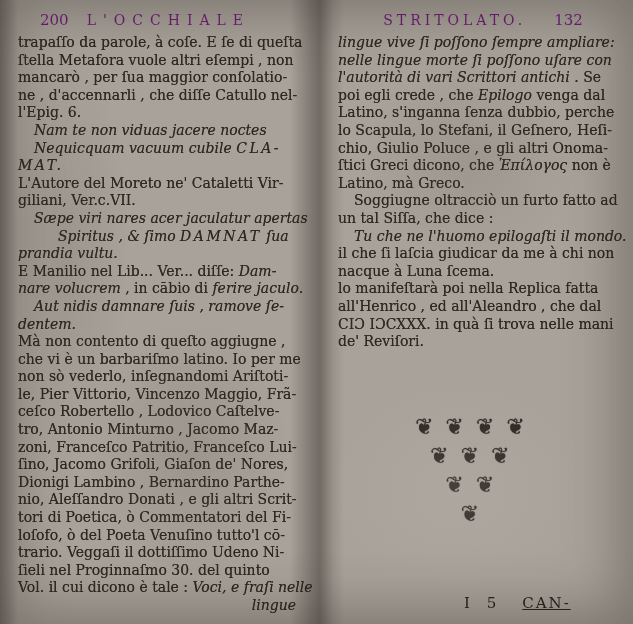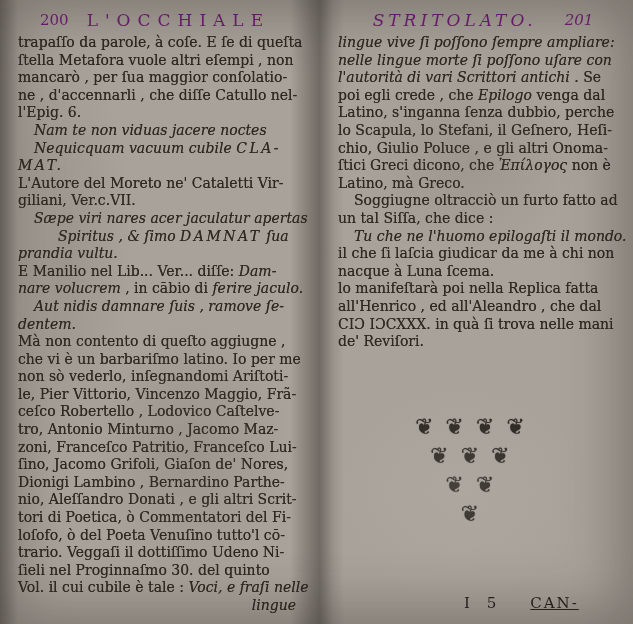--- a/index.html
+++ b/index.html
@@ -27,41 +27,41 @@
   .b1{left:90px;top:320px;width:200px;height:260px;background:radial-gradient(closest-side,rgba(85,80,72,.16),rgba(85,80,72,0));}
   .b2{left:360px;top:60px;width:220px;height:200px;background:radial-gradient(closest-side,rgba(85,80,72,.14),rgba(85,80,72,0));}
   .b3{left:330px;top:380px;width:260px;height:220px;background:radial-gradient(closest-side,rgba(190,186,178,.20),rgba(190,186,178,0));}
   .b4{left:10px;top:40px;width:120px;height:420px;background:radial-gradient(closest-side,rgba(70,65,58,.12),rgba(70,65,58,0));}
   
   .page{position:absolute;top:8px;z-index:2;}
   .page-left{left:18px;width:282px;}
   .page-right{left:338px;width:290px;}
   .header{display:flex;align-items:center;height:24px;color:#701a75;}
   .page-left .header{padding-left:22px;gap:18px;}
-  .page-right .header{justify-content:center;gap:28px;font-style:italic;}
-  .runtitle{font-size:17px;letter-spacing:7px;white-space:pre;}
+  .page-right .header{justify-content:center;gap:28px;}
+  .runtitle{font-size:14px;letter-spacing:7px;white-space:pre;}
   .page-right .runtitle{letter-spacing:4px;}
   .pagenum{font-size:15px;}
   .body-text{margin-top:2px;}
   .line{height:17.6px;line-height:17.6px;font-size:14px;white-space:pre;
         text-shadow:0 0 .5px rgba(46,40,32,.75);}
   .line span{display:inline;}
   .i{font-style:italic;}
   .sp{letter-spacing:2.5px;}
   .ind{padding-left:16px;}
   .ind2{padding-left:40px;}
   .ctr{}
   .rgt{text-align:right;padding-right:4px;}
   
   .ornament{position:absolute;top:404px;left:0;width:100%;box-sizing:border-box;
             padding-right:26px;text-align:center;color:#2a241f;}
   .ornament .line{height:29px;line-height:29px;font-size:22px;letter-spacing:12px;text-indent:12px;
                   font-family:"DejaVu Sans","Liberation Sans",sans-serif;text-shadow:0 0 1px rgba(42,36,31,.8);}
   
-  .footer{position:absolute;top:586px;left:0;width:100%;display:flex;gap:28px;
+  .footer{position:absolute;top:586px;left:0;width:100%;display:flex;gap:20px;
           padding-left:126px;box-sizing:border-box;font-size:15px;color:#26201a;}
   .sig{letter-spacing:6px;}
   .catch{letter-spacing:2px;text-decoration:underline;}
 </style>
 </head>
 <body>
 
 <div id="screen">
 
   <div class="page page-left">
@@ -94,29 +94,29 @@
         <div class="line"><span class="">ceſco Robertello , Lodovico Caſtelve-</span></div>
         <div class="line"><span class="">tro, Antonio Minturno , Jacomo Maz-</span></div>
         <div class="line"><span class="">zoni, Franceſco Patritio, Franceſco Lui-</span></div>
         <div class="line"><span class="">ſino, Jacomo Grifoli, Giaſon de' Nores,</span></div>
         <div class="line"><span class="">Dionigi Lambino , Bernardino Parthe-</span></div>
         <div class="line"><span class="">nio, Aleſſandro Donati , e gli altri Scrit-</span></div>
         <div class="line"><span class="">tori di Poetica, ò Commentatori del Fi-</span></div>
         <div class="line"><span class="">loſofo, ò del Poeta Venuſino tutto'l cō-</span></div>
         <div class="line"><span class="">trario. Veggaſi il dottiſſimo Udeno Ni-</span></div>
         <div class="line"><span class="">ſieli nel Proginnaſmo 30. del quinto</span></div>
-        <div class="line"><span class="">Vol. il cui cubile è tale : </span><span class="i ">Voci, e fraſi nelle</span></div>
+        <div class="line"><span class="">Vol. il cui dicono è tale : </span><span class="i ">Voci, e fraſi nelle</span></div>
         <div class="line rgt"><span class="i ">lingue</span></div>
       </div>
   </div>
 
   <div class="page page-right">
     <div class="header">
       <span class="runtitle">STRITOLATO.</span>
-      <span class="pagenum">201</span>
+      <span class="pagenum">132</span>
     </div>
     <div class="body-text">
         <div class="line"><span class="i ">lingue vive ſi poſſono ſempre ampliare:</span></div>
         <div class="line"><span class="i ">nelle lingue morte ſi poſſono uſare con</span></div>
         <div class="line"><span class="i ">l'autorità di vari Scrittori antichi . </span><span class="">Se</span></div>
         <div class="line"><span class="">poi egli crede , che </span><span class="i ">Epilogo</span><span class=""> venga dal</span></div>
         <div class="line"><span class="">Latino, s'inganna ſenza dubbio, perche</span></div>
         <div class="line"><span class="">lo Scapula, lo Stefani, il Geſnero, Heſi-</span></div>
         <div class="line"><span class="">chio, Giulio Poluce , e gli altri Onoma-</span></div>
         <div class="line"><span class="">ſtici Greci dicono, che </span><span class="i ">Ἐπίλογος</span><span class=""> non è</span></div>

